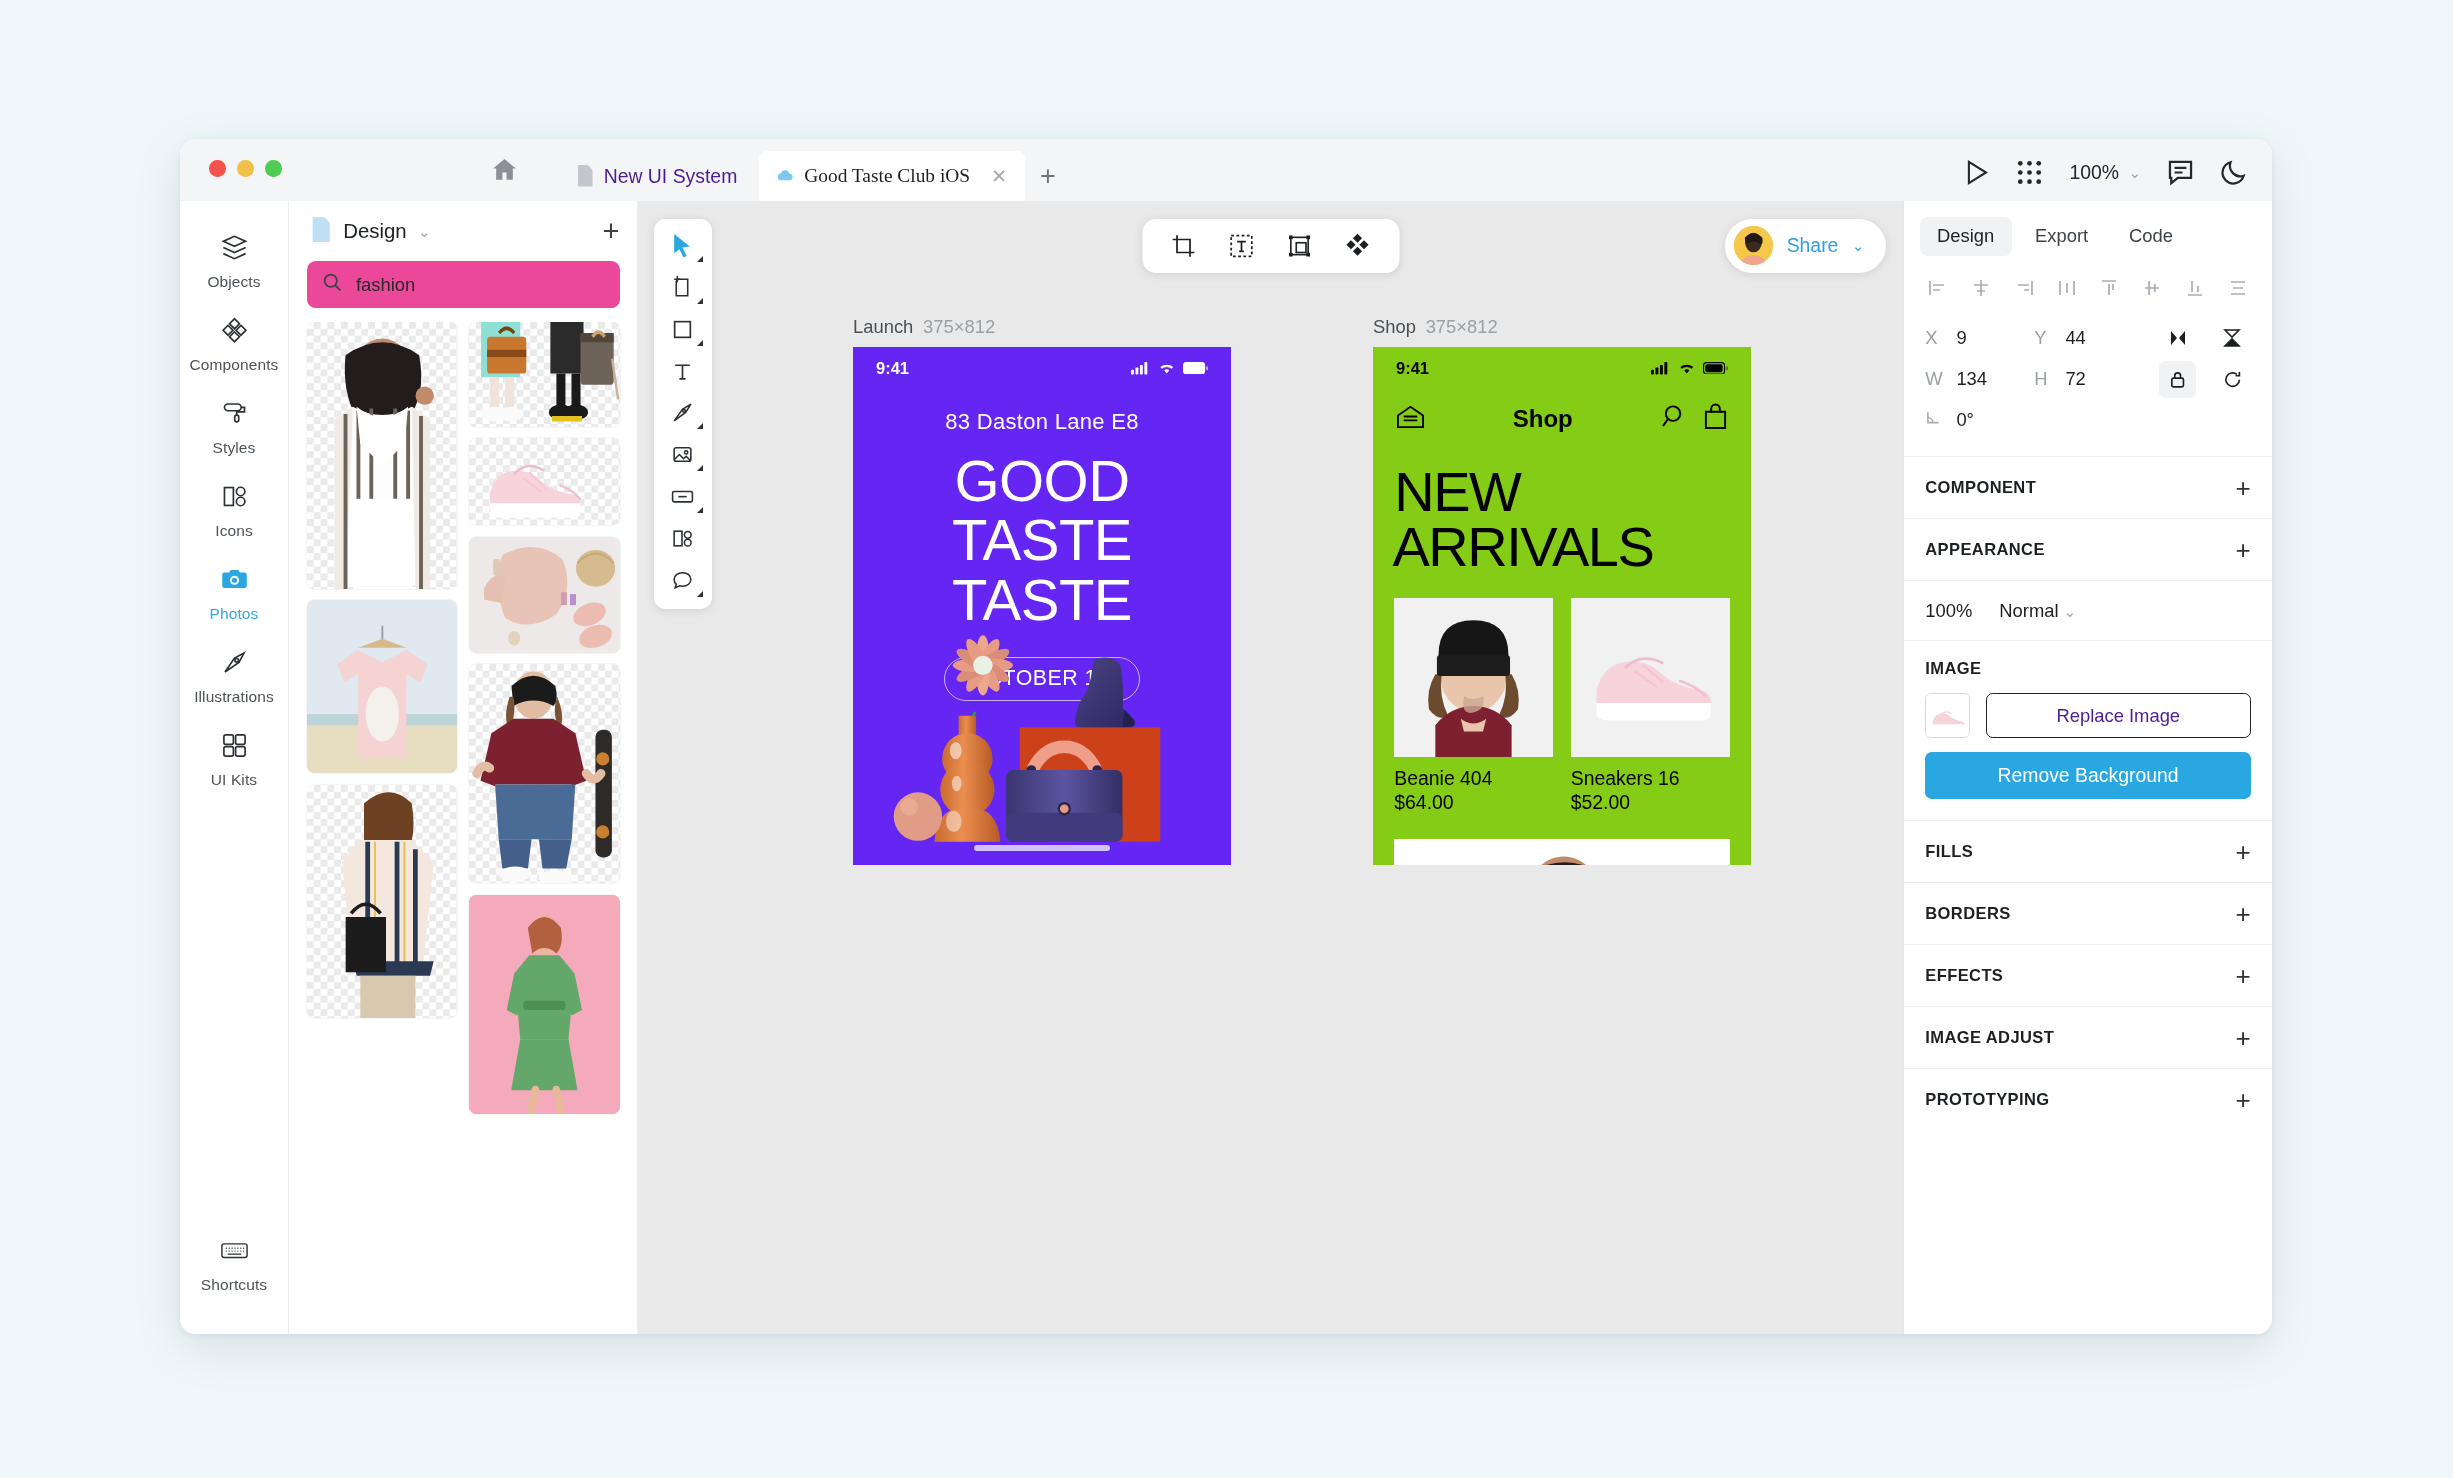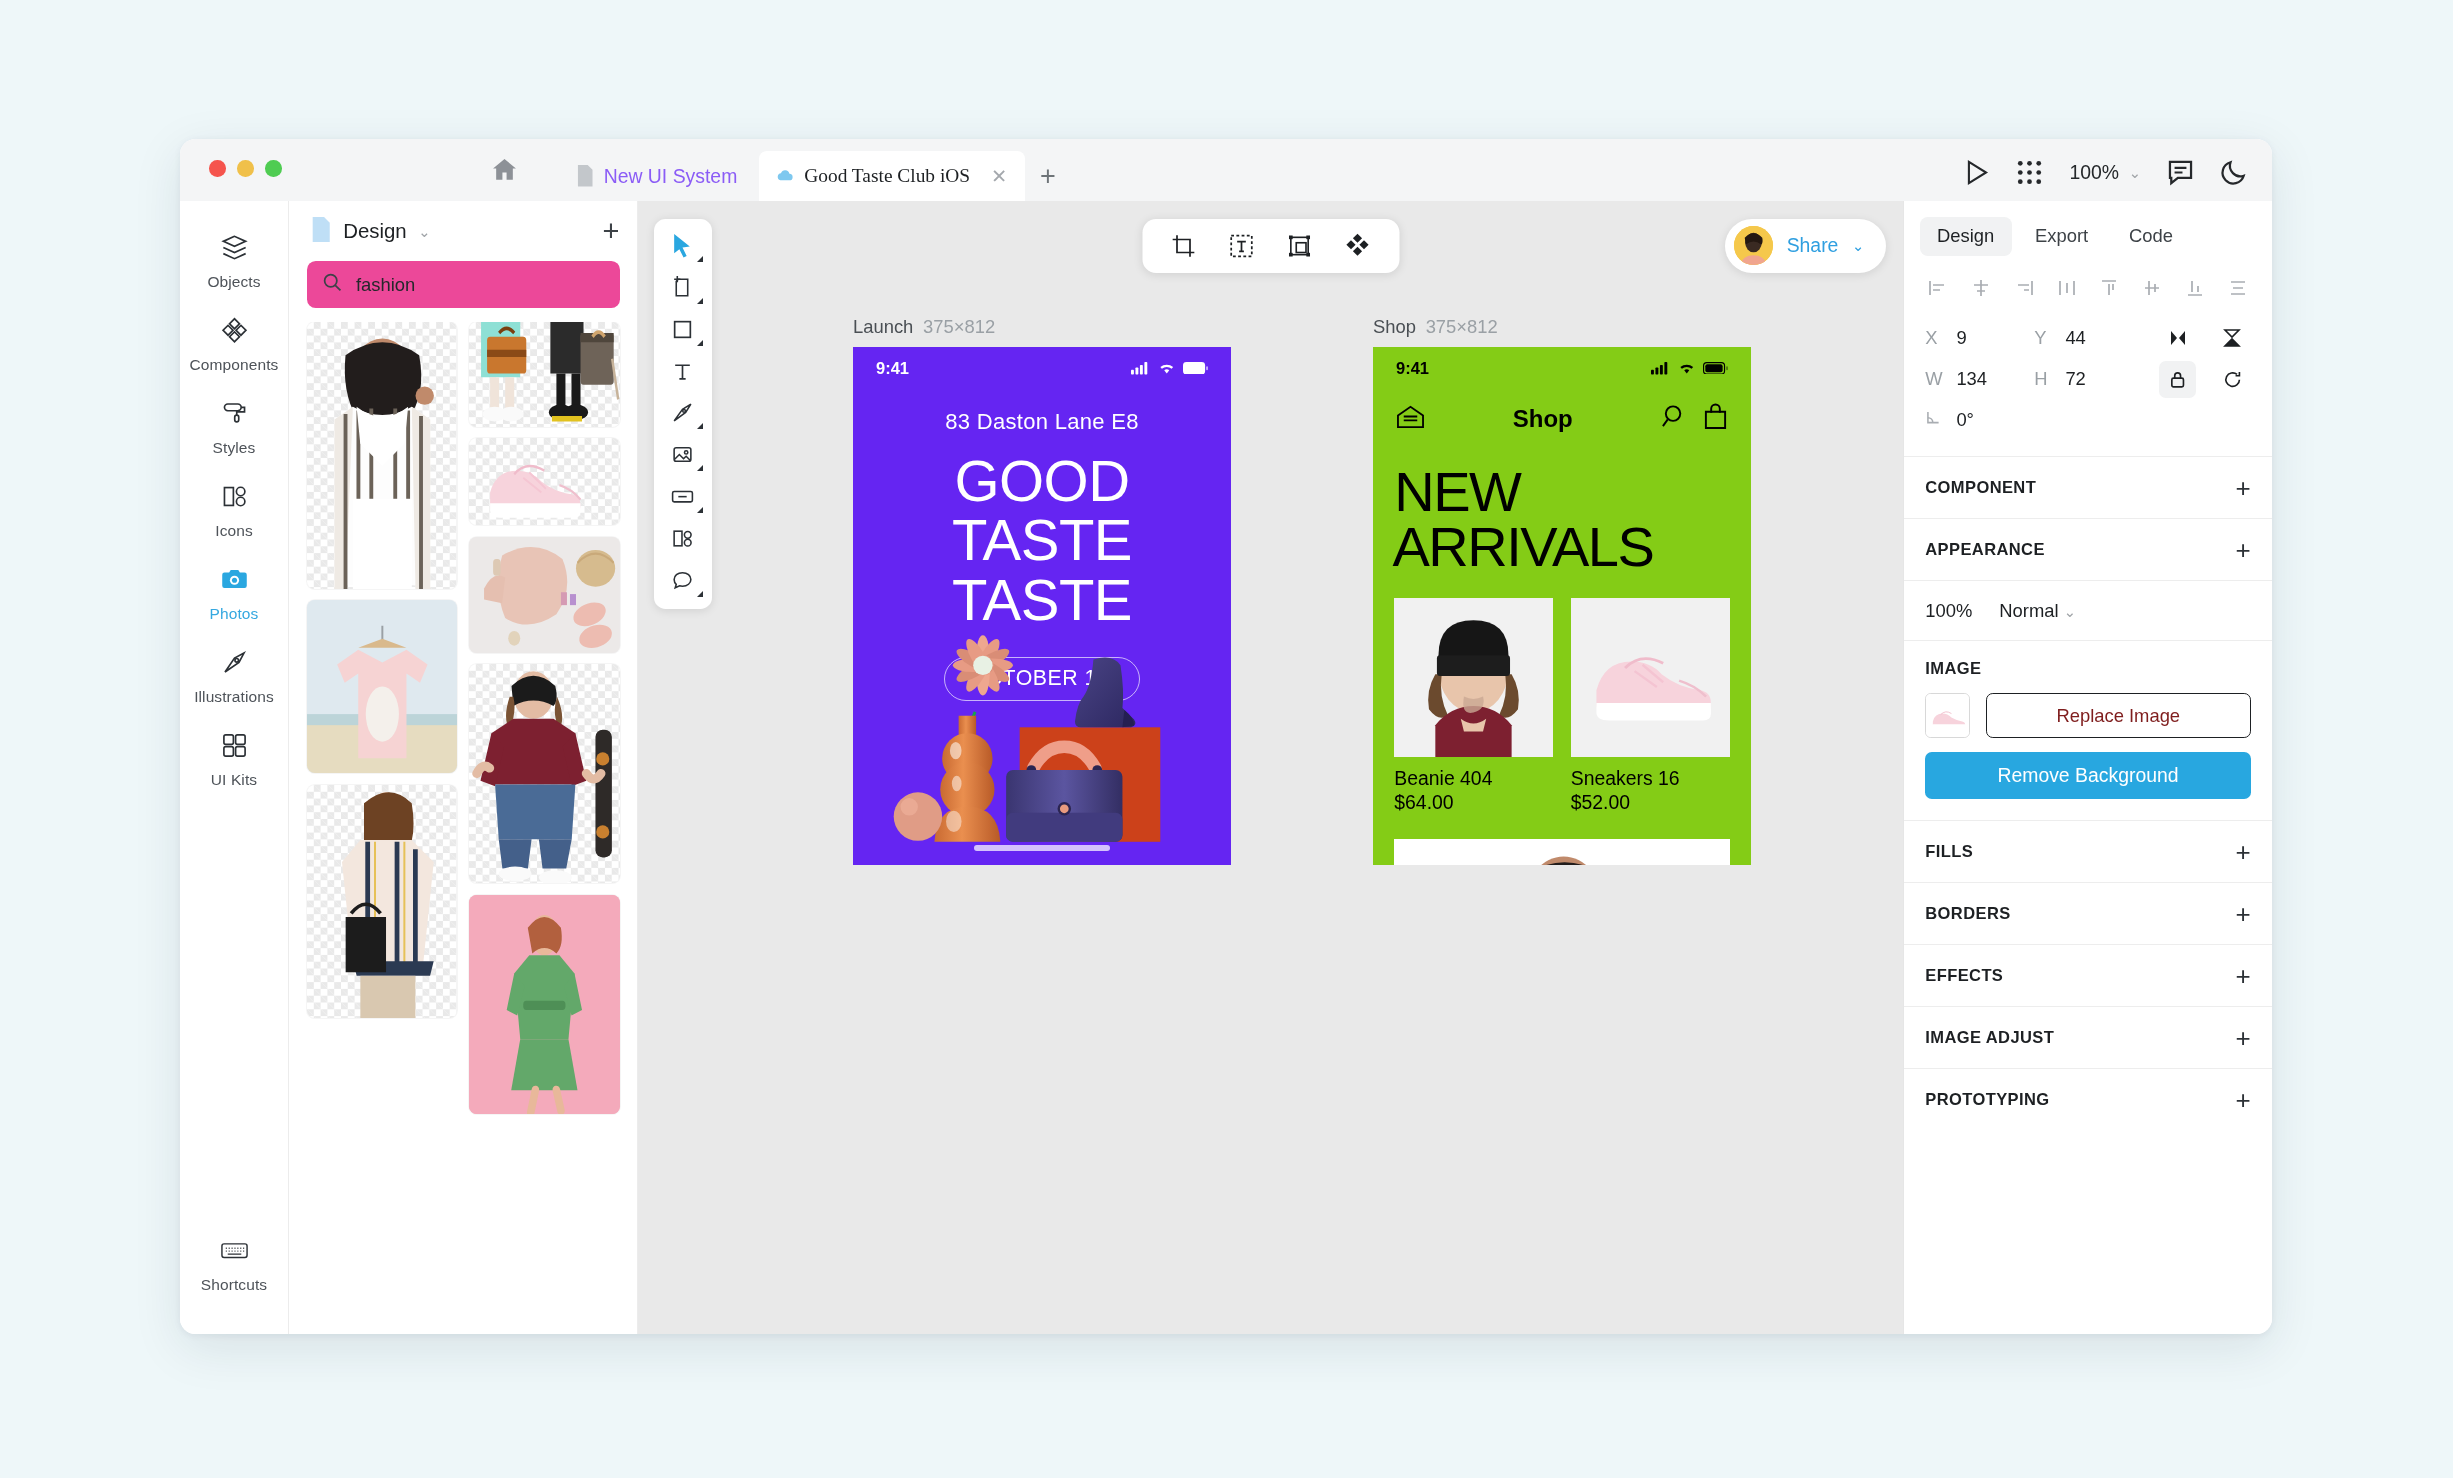--- a/index.html
+++ b/index.html
@@ -52,21 +52,21 @@
     display: flex; align-items: flex-end;
     height: 100%;
     padding-left: 378px;
   }
   .tab {
     height: 50px;
     display: flex; align-items: center;
     gap: 10.7px;
     padding: 0 21.3px 0 17.5px;
     font-size: 19.4px;
-    color: #8b5cf6;
+    color: #4c1d95;
     border-radius: 7.8px 7.8px 0 0;
     position: relative;
     min-width: 155px;
   }
   .tab.inactive { background: transparent; }
   .tab.active {
     background: #ffffff;
     color: #1d2023;
     padding-right: 15.5px;
     font-family: Liberation Serif, serif;
@@ -306,21 +306,21 @@
   .image-block { border-top: 1px solid #ededed; padding: 17.5px 21.3px 21.3px; }
   .image-block .h { font-size: 16.5px; font-weight: bold; color: #1d2023; letter-spacing:0.4px; }
   .img-row { display: flex; gap: 15.5px; align-items: center; margin-top: 15.5px; }
   .thumb {
     width: 45px; height: 45px; border: 1px solid #d8d8d8; border-radius: 5.8px;
     overflow: hidden; background: #fff; flex: 0 0 45px; position: relative;
   }
   .replace-btn {
     flex: 1; height: 45px; border: 1.6px solid #1d2023; border-radius: 6.8px;
     display: flex; align-items: center; justify-content: center;
-    font-size: 18.4px; color: #7f1d1d; background: #fff;
+    font-size: 18.4px; color: #4c1d95; background: #fff;
   }
   .remove-btn {
     margin-top: 13.6px; height: 47px; width: 100%;
     background: #28a7e0; border-radius: 6.8px; border: none;
     color: #fff; font-size: 19.4px; font-family: inherit;
     display: flex; align-items: center; justify-content: center;
   }
 </style>
 </head>
 <body>

